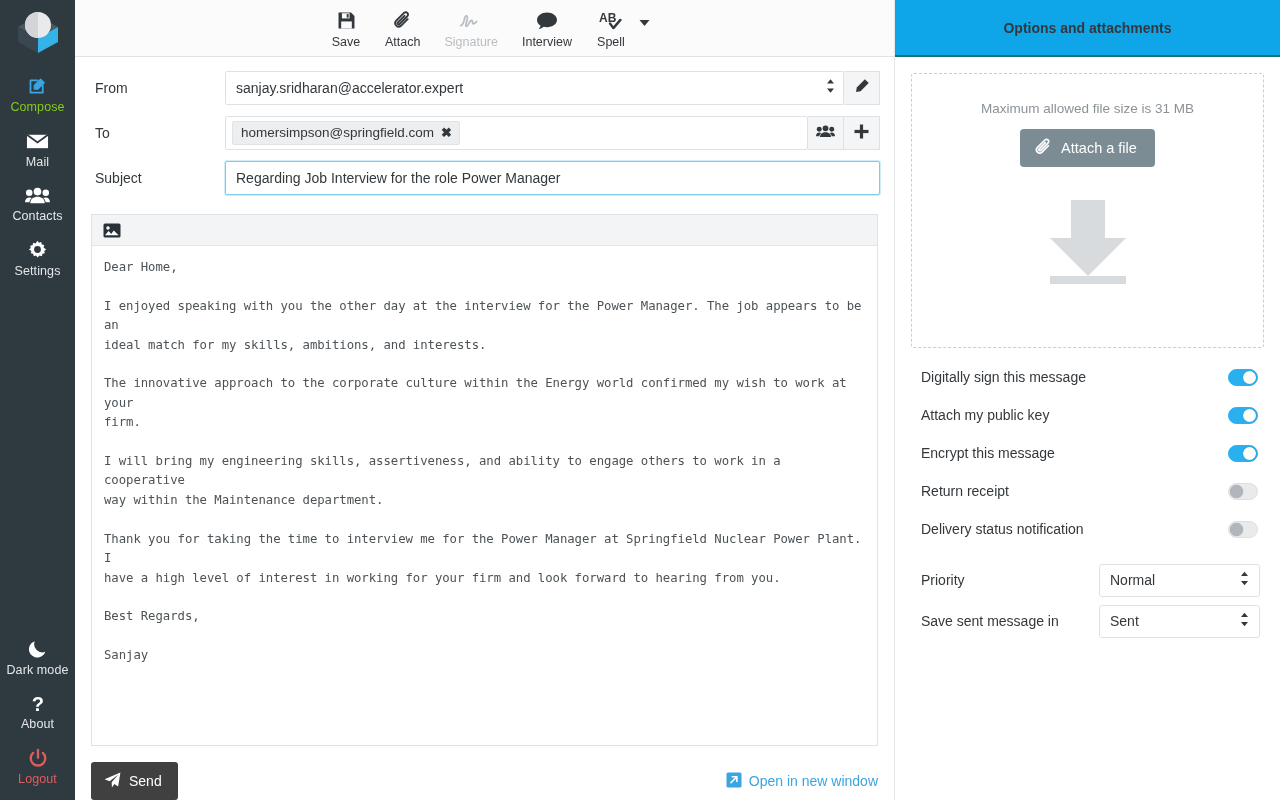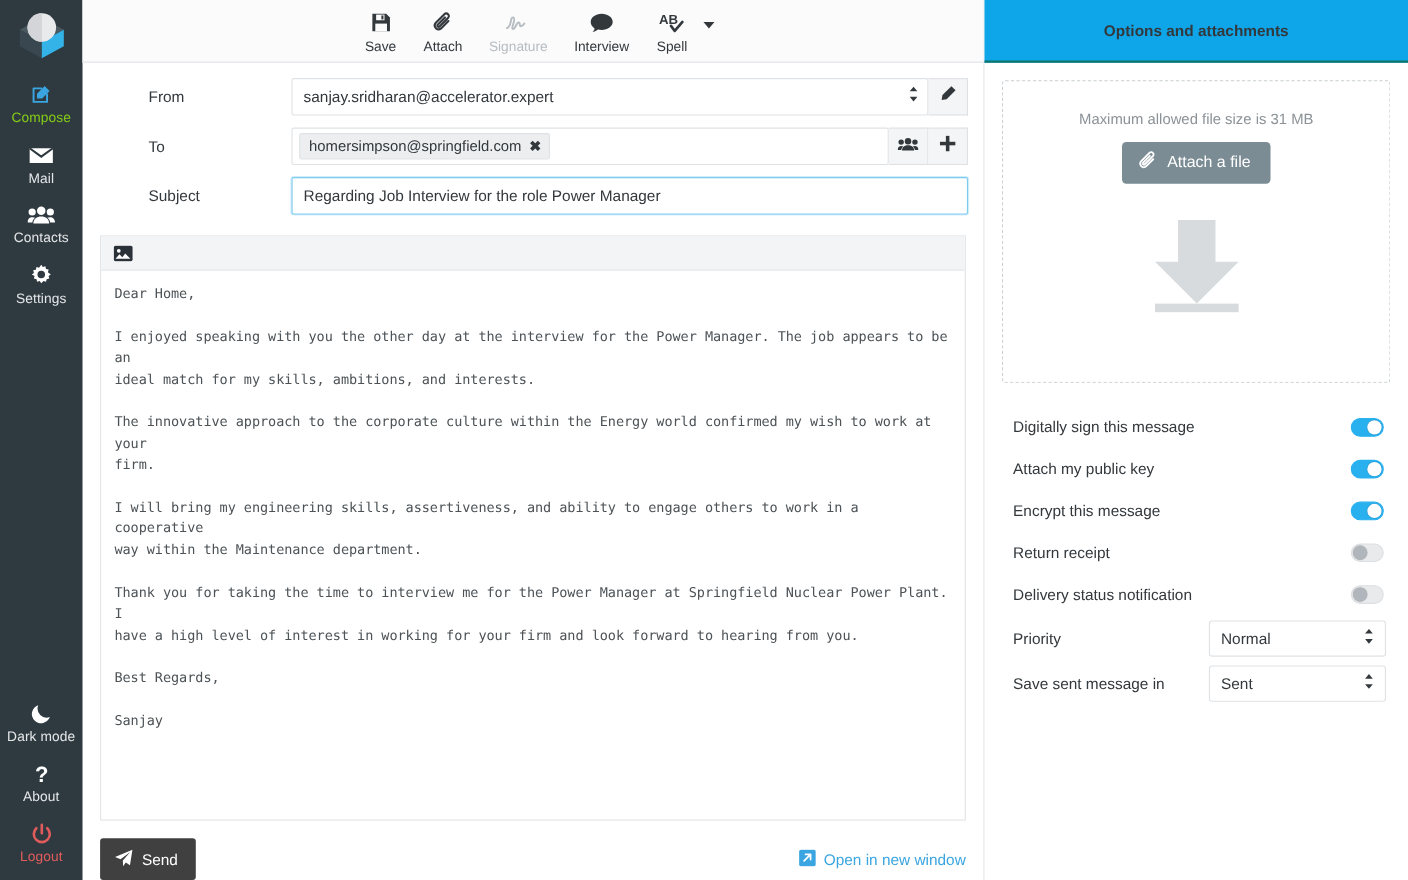--- a/index.html
+++ b/index.html
@@ -133,21 +133,20 @@
   
   .headers {
     padding: 14px 0 0 0;
   }
   .hrow {
     display: flex;
     align-items: center;
     padding: 0 14px 0 16px;
     margin-bottom: 11px;
     min-height: 34px;
-    margin-left: 40px;
   }
   .hlabel {
     width: 134px;
     flex: 0 0 134px;
     font-size: 14px;
     color: #33383c;
     padding-left: 4px;
   }
   .hfield {
     flex: 1 1 auto;
@@ -334,21 +333,21 @@
   .dz-arrow {
     position: absolute;
     left: 50%;
     transform: translateX(-50%);
     top: 126px;
   }
 
   .opt-list { margin-top: 21px; }
   .opt-row {
     display: flex;
-    align-items: center;
+    align-items: flex-start;
     height: 38px;
     padding-left: 10px;
   }
   .opt-label {
     flex: 1 1 auto;
     font-size: 14px;
     color: #33383c;
   }
   .toggle {
     width: 30px; height: 17px;

